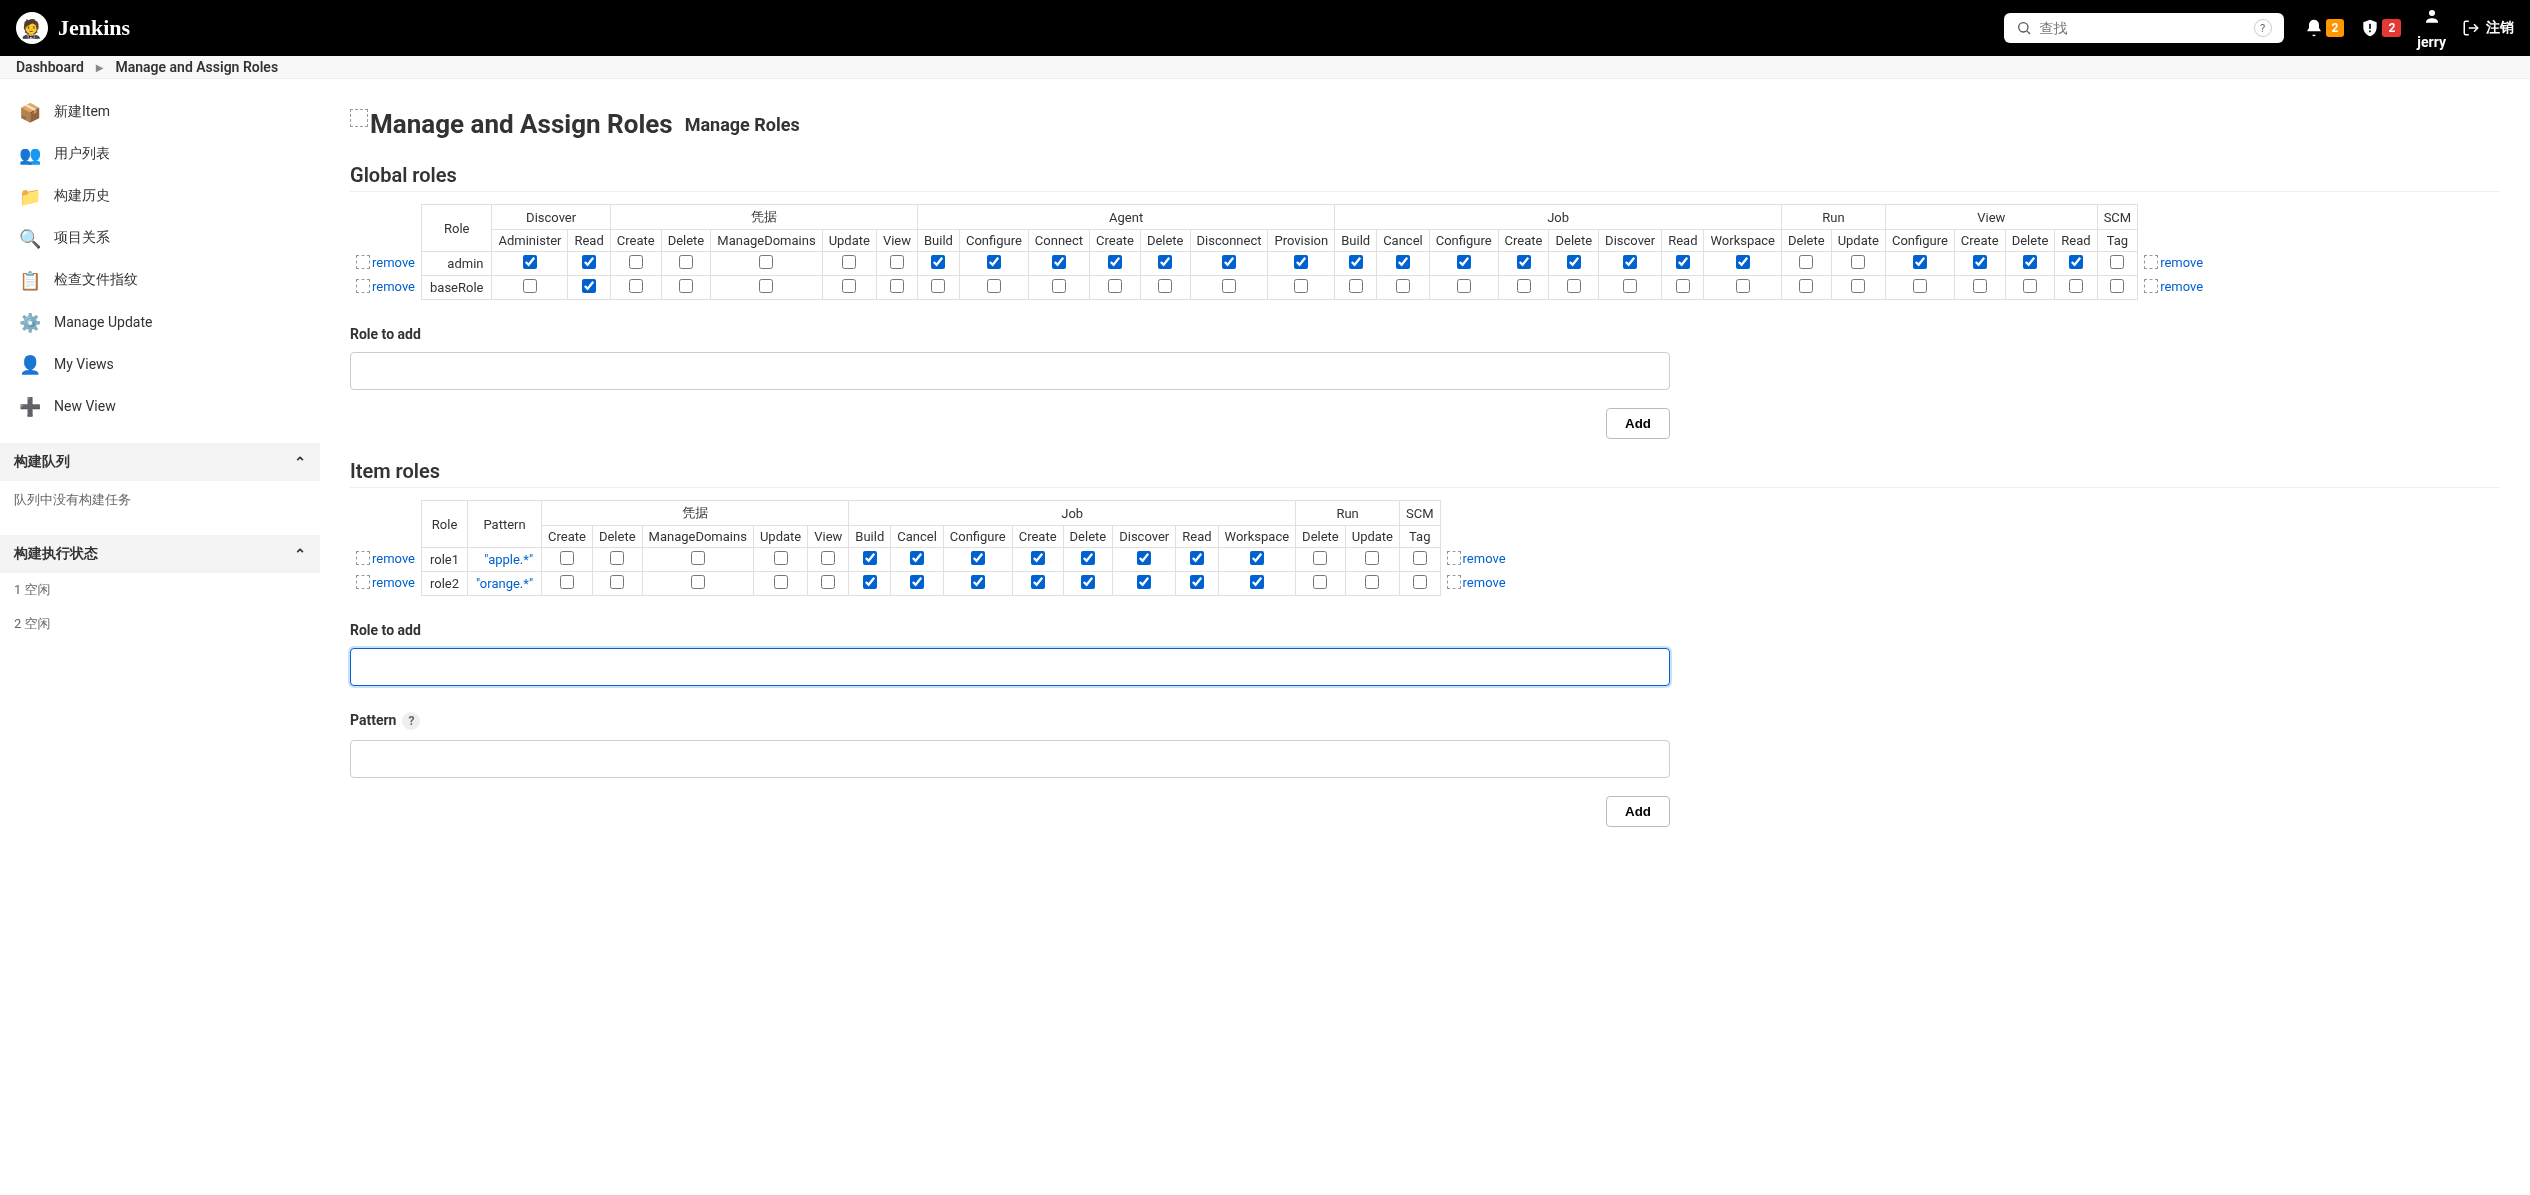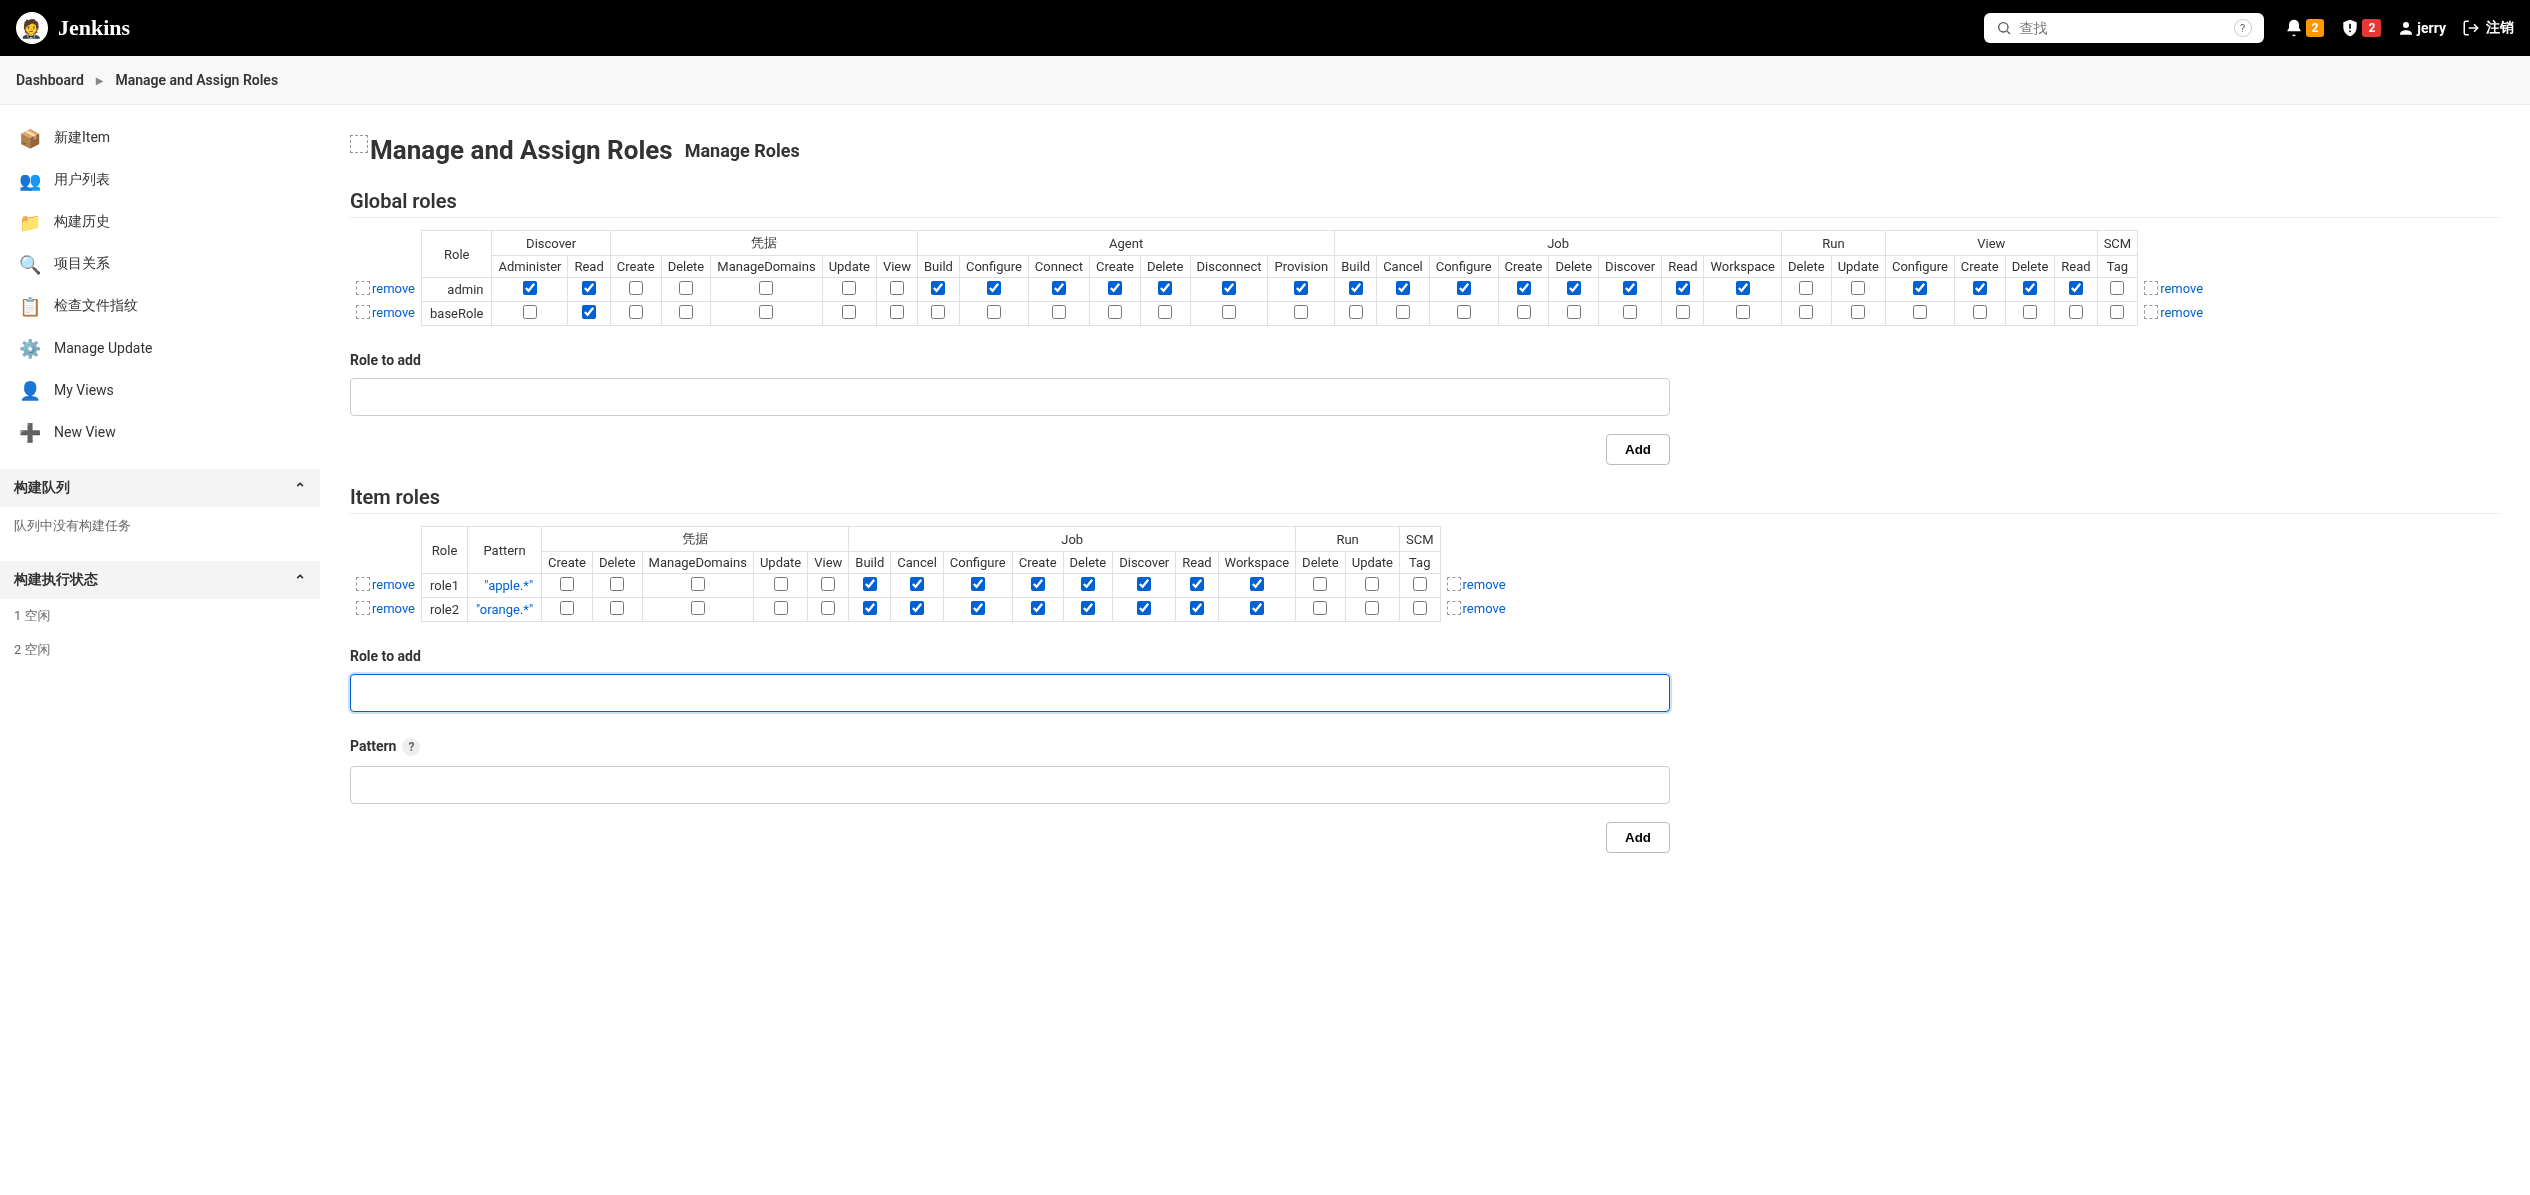--- a/index.html
+++ b/index.html
@@ -11,25 +11,25 @@
     .logo-icon { width: 32px; height: 32px; background: #fff; border-radius: 50%; display: flex; align-items: center; justify-content: center; font-size: 18px; }
     .logo-text { font-weight: bold; font-size: 22px; font-family: Georgia, serif; }
     .topbar-spacer { flex: 1; }
     .search-box { background: #fff; border-radius: 6px; display: flex; align-items: center; padding: 6px 12px; width: 280px; gap: 8px; }
     .search-box input { border: none; outline: none; flex: 1; font-size: 14px; }
     .search-help { color: #666; border: 1px solid #ccc; border-radius: 50%; width: 18px; height: 18px; display: flex; align-items: center; justify-content: center; font-size: 11px; }
     .top-actions { display: flex; align-items: center; gap: 16px; margin-left: 20px; }
     .top-icon { display: flex; align-items: center; gap: 0; color: #fff; cursor: pointer; }
     .badge { background: #ff9800; color: #fff; font-size: 12px; font-weight: bold; padding: 2px 6px; border-radius: 3px; margin-left: 2px; }
     .badge-red { background: #e53935; }
-    .user-link { display: flex; align-items: center; gap: 2px; color: #fff; text-decoration: none; font-weight: bold; }
+    .user-link { display: flex; align-items: center; gap: 9px; color: #fff; text-decoration: none; font-weight: bold; flex-direction: column; }
     .logout-link { display: flex; align-items: flex-start; gap: 6px; color: #fff; text-decoration: none; font-weight: bold; }
     
     
-    .breadcrumb { background: #f8f8f8; padding: 16px 16px; display: flex; align-items: center; gap: 12px; border-bottom: 1px solid #eee; }
+    .breadcrumb { background: #f8f8f8; padding: 3px 16px; display: flex; align-items: center; gap: 12px; border-bottom: 1px solid #eee; }
     .breadcrumb a { color: #333; text-decoration: none; font-weight: 600; }
     .breadcrumb .sep { color: #888; font-size: 10px; }
     
     
     .layout { display: flex; }
     .sidebar { width: 320px; flex-shrink: 0; padding-top: 12px; }
     .side-item { display: flex; align-items: center; gap: 12px; padding: 10px 20px; cursor: pointer; color: #333; }
     .side-icon { width: 22px; height: 22px; display: flex; align-items: center; justify-content: center; font-size: 18px; }
     .side-section { background: #f4f4f4; padding: 10px 14px; font-weight: bold; display: flex; justify-content: space-between; align-items: center; margin-top: 16px; cursor: pointer; }
     .side-empty { padding: 10px 14px; color: #666; font-size: 13px; }

